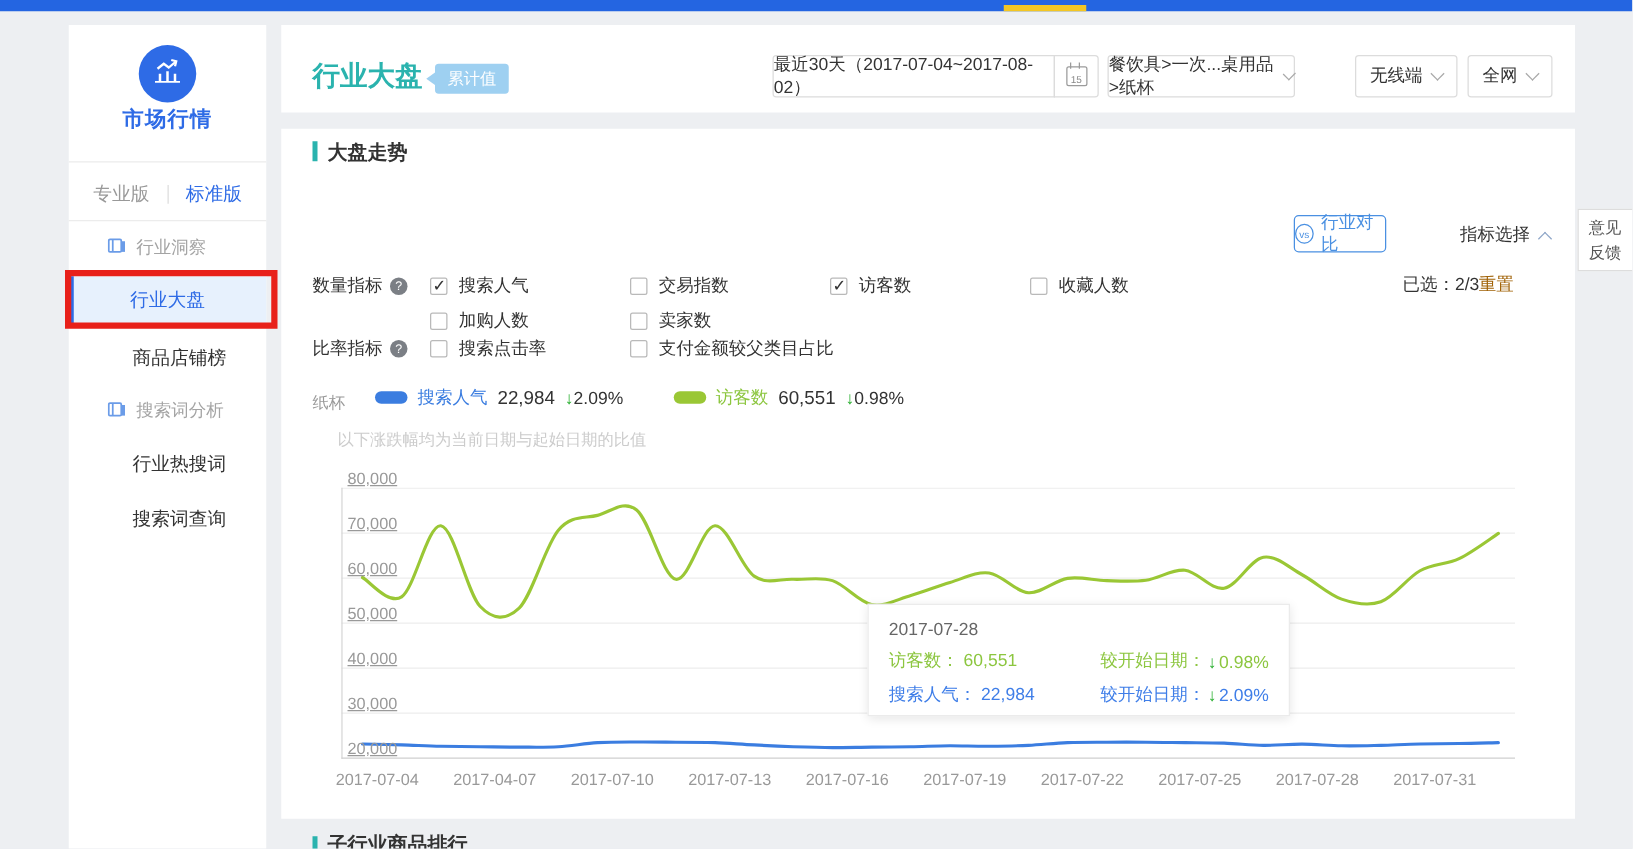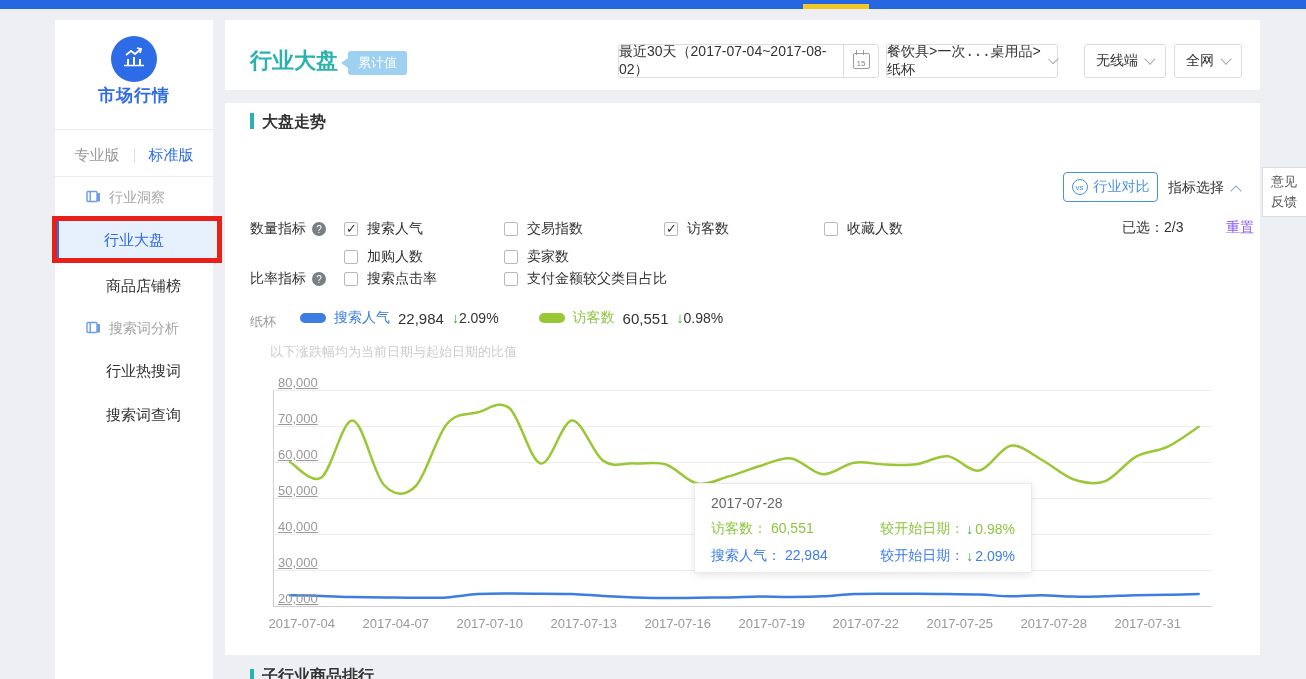--- a/index.html
+++ b/index.html
@@ -40,33 +40,33 @@
   .cal-icon::before { content:""; position:absolute; top:-4px; left:2px; width:3px; height:5px; border-left:1.5px solid #9b9b9b; }
   .cal-icon::after { content:""; position:absolute; top:-4px; right:2px; width:3px; height:5px; border-left:1.5px solid #9b9b9b; }
 
   
   .sec-bar { width:4px; height:16px; background:#2ab3ae; }
   .sec-title { font-size:16px; font-weight:bold; color:#333; }
 
   
   .panel { left:225px; top:103px; width:1035px; height:552px; background:#fff; }
 
-  .compare-btn { left:1063px; top:172px; width:95px; height:30px; border:1px solid #4a90e2; border-radius:4px; background:#fff; display:flex; align-items:center; justify-content:center; gap:6px; color:#4a90e2; font-size:14px; }
+  .compare-btn { left:1035px; top:172px; width:74px; height:30px; border:1px solid #4a90e2; border-radius:4px; background:#fff; display:flex; align-items:center; justify-content:center; gap:6px; color:#4a90e2; font-size:14px; }
   .vs-circle { width:16px; height:16px; border:1.2px solid #4a90e2; border-radius:50%; display:flex; align-items:center; justify-content:center; font-size:8px; color:#4a90e2; }
   .ind-select { left:1168px; top:179px; display:flex; align-items:center; gap:8px; font-size:14px; color:#333; }
 
   .row-label { display:flex; align-items:center; gap:6px; font-size:14px; color:#333; }
   .help-icon { width:14px; height:14px; border-radius:50%; background:#7b7f85; color:#fff; font-size:10px; display:flex; align-items:center; justify-content:center; }
   .help-icon::after { content:"?"; }
   .cb-row { display:flex; }
   .cb-item { width:160px; display:flex; align-items:center; gap:9px; font-size:14px; color:#333; }
   .cb-box { width:14px; height:14px; border:1px solid #b9b9b9; border-radius:2px; background:#fff; position:relative; }
   .cb-box.checked::after { content:"✓"; position:absolute; left:1px; top:-2px; font-size:13px; font-weight:bold; color:#333; }
   .sel-count { left:1122px; top:219px; font-size:14px; color:#333; }
-  .reset-link { left:1183px; top:219px; font-size:14px; color:#8b5cf6;margin-left:43px; }
+  .reset-link { left:1183px; top:219px; font-size:14px; color:#a16207; }
 
   .legend-cat { left:250px; top:313px; font-size:13px; color:#999; }
   .legend-row { left:300px; top:309px; display:flex; gap:40px; }
   .legend-item { display:flex; align-items:center; gap:8px; }
   .pill { width:26px; height:10px; border-radius:5px; }
   .legend-name { font-size:14px; }
   .legend-val { font-size:15px; color:#333; }
   .legend-chg { font-size:14px; color:#333; display:flex; align-items:center; }
   .arrow-down { color:#2eb135; font-weight:bold; font-style:normal; }
   .arrow-down::before { content:"↓"; }
@@ -161,21 +161,21 @@
   </div>
 
   <div class="abs ctrl" style="left:618px; top:44px; width:226px; border-radius:3px 0 0 3px;">
     <span>最近30天（2017-07-04~2017-08-02）</span>
   </div>
   <div class="abs ctrl" style="left:843px; top:44px; width:36px; border-radius:0 3px 3px 0;">
     <span class="cal-icon">
         <span>15</span>
       </span>
   </div>
-  <div class="abs ctrl" style="left:886px; top:44px; width:172px;font-family:Liberation Mono, monospace;">
+  <div class="abs ctrl" style="left:886px; top:44px; width:150px;">
     <span>餐饮具&gt;一次...桌用品&gt;纸杯</span>
     <span class="caret-down"></span>
   </div>
   <div class="abs ctrl" style="left:1084px; top:44px; width:82px;">
     <span>无线端</span>
     <span class="caret-down"></span>
   </div>
   <div class="abs ctrl" style="left:1174px; top:44px; width:68px;">
     <span>全网</span>
     <span class="caret-down"></span>

